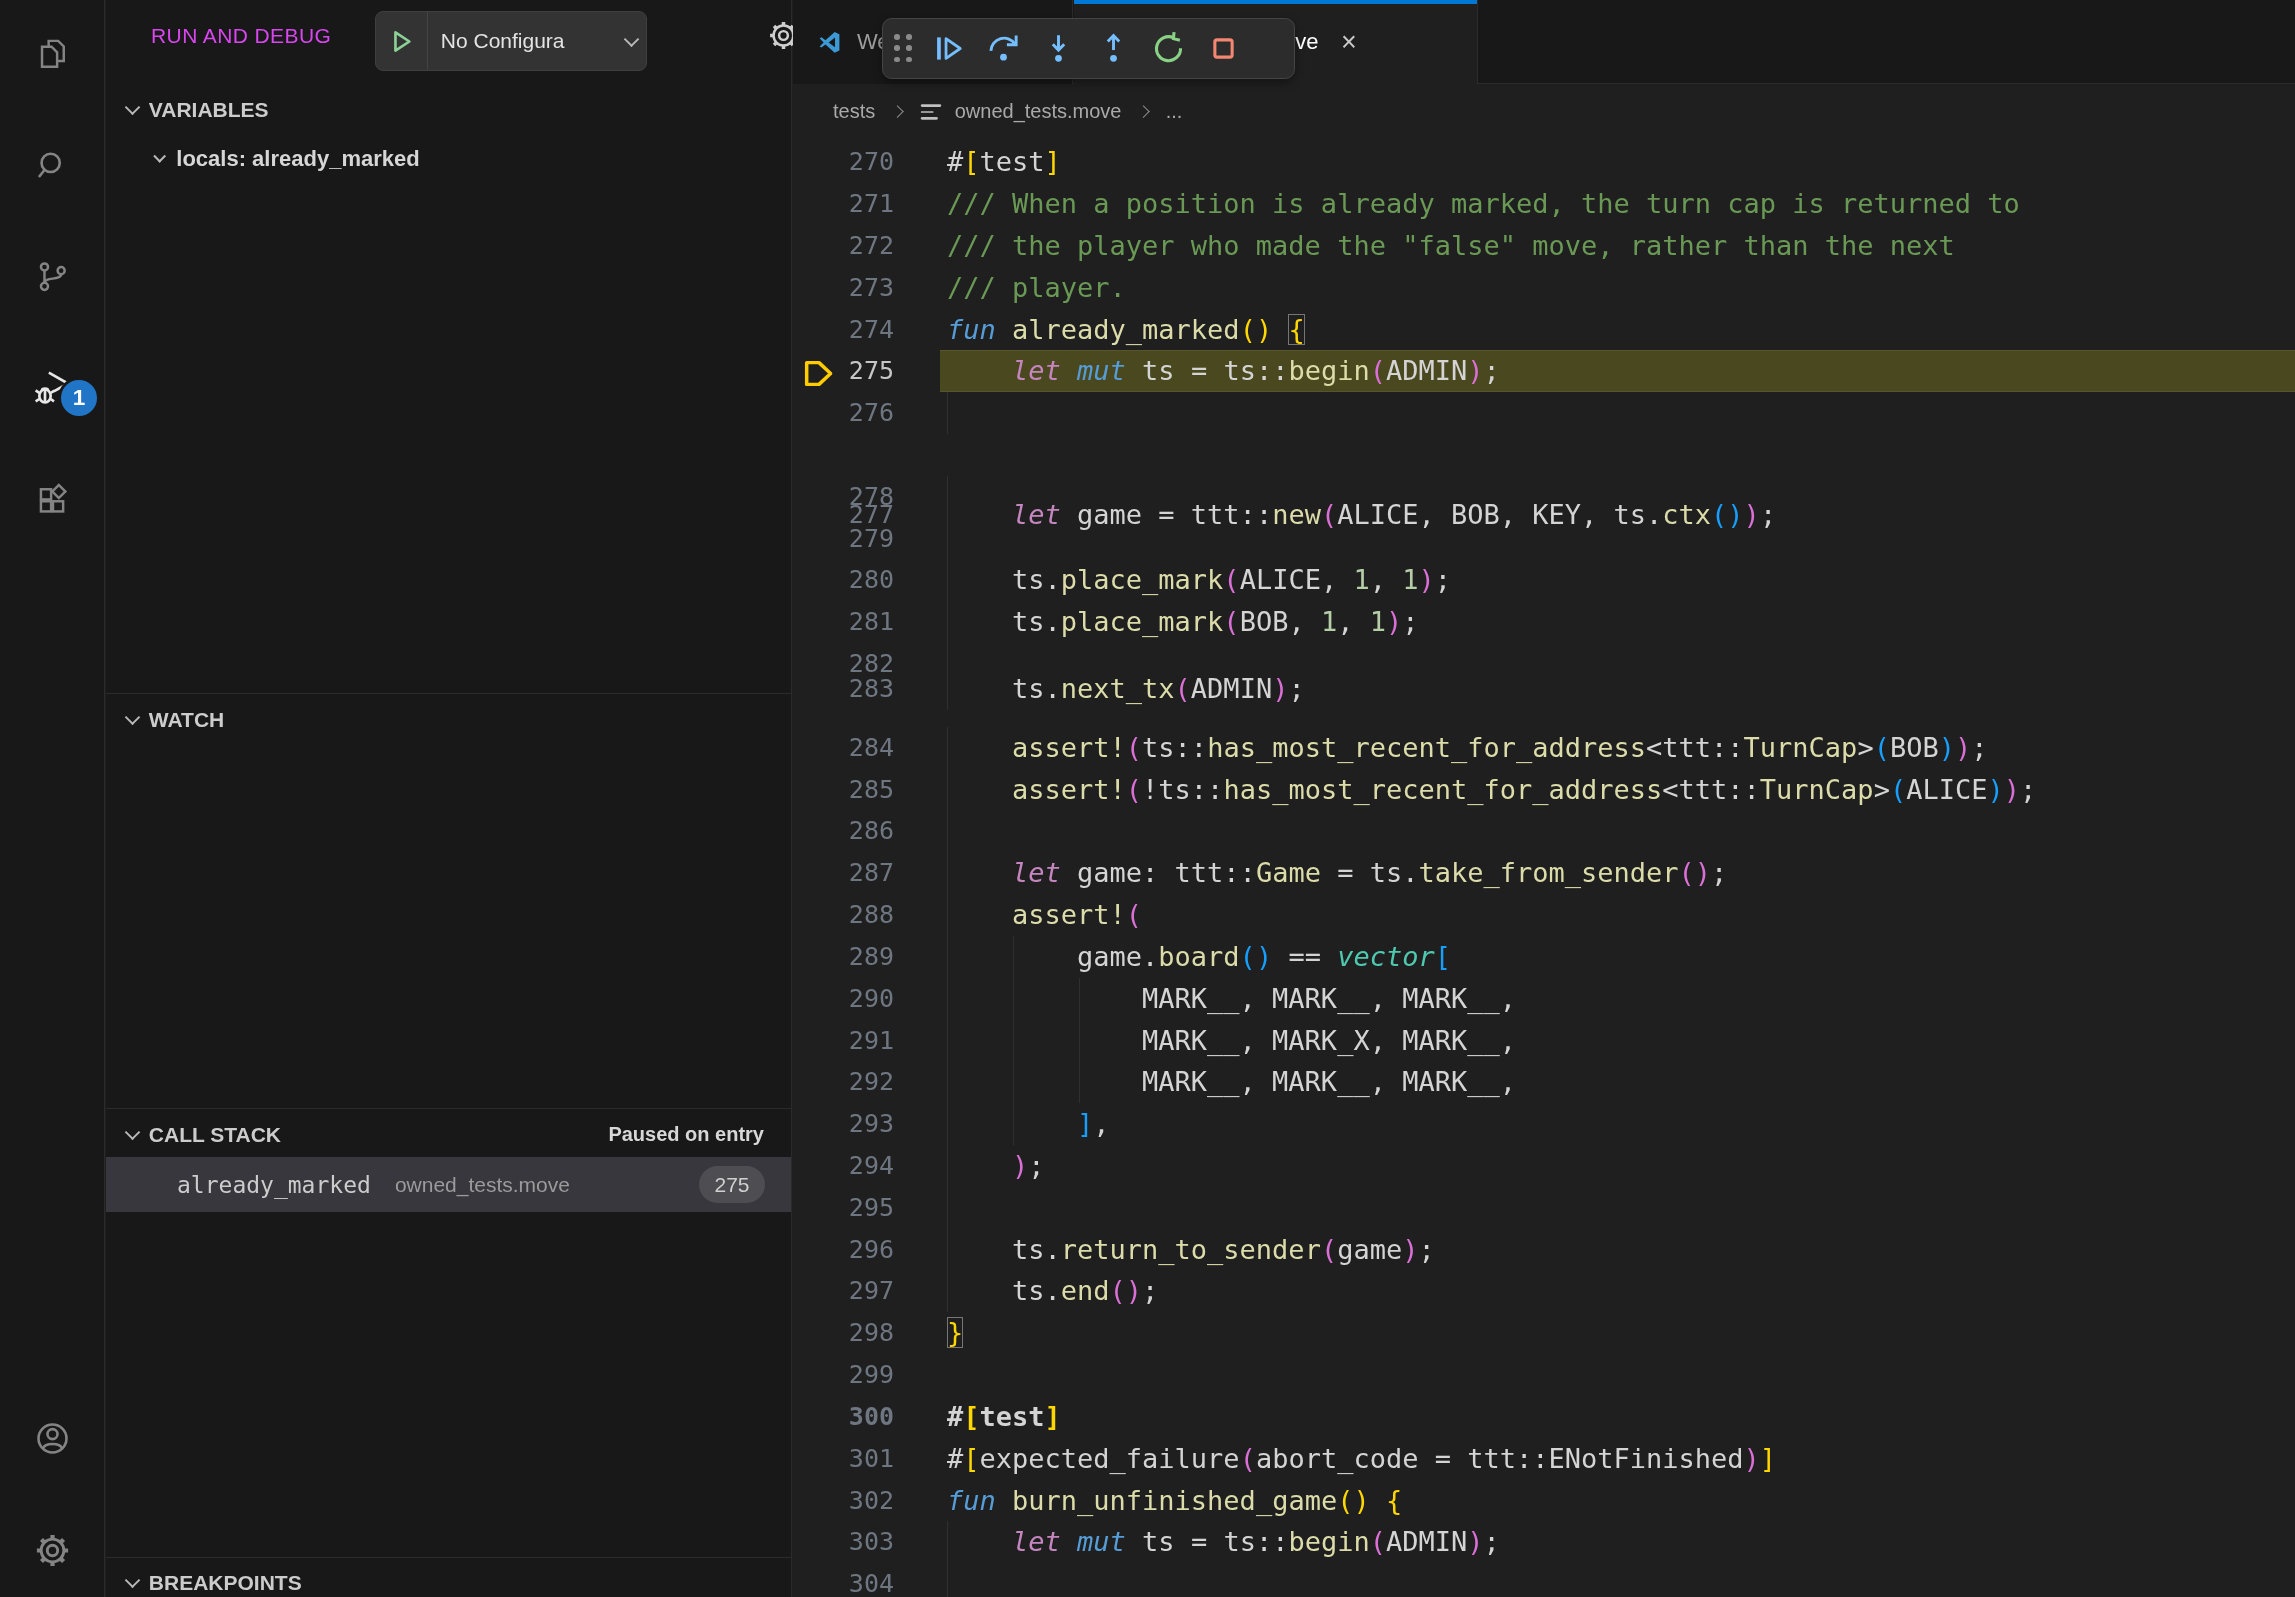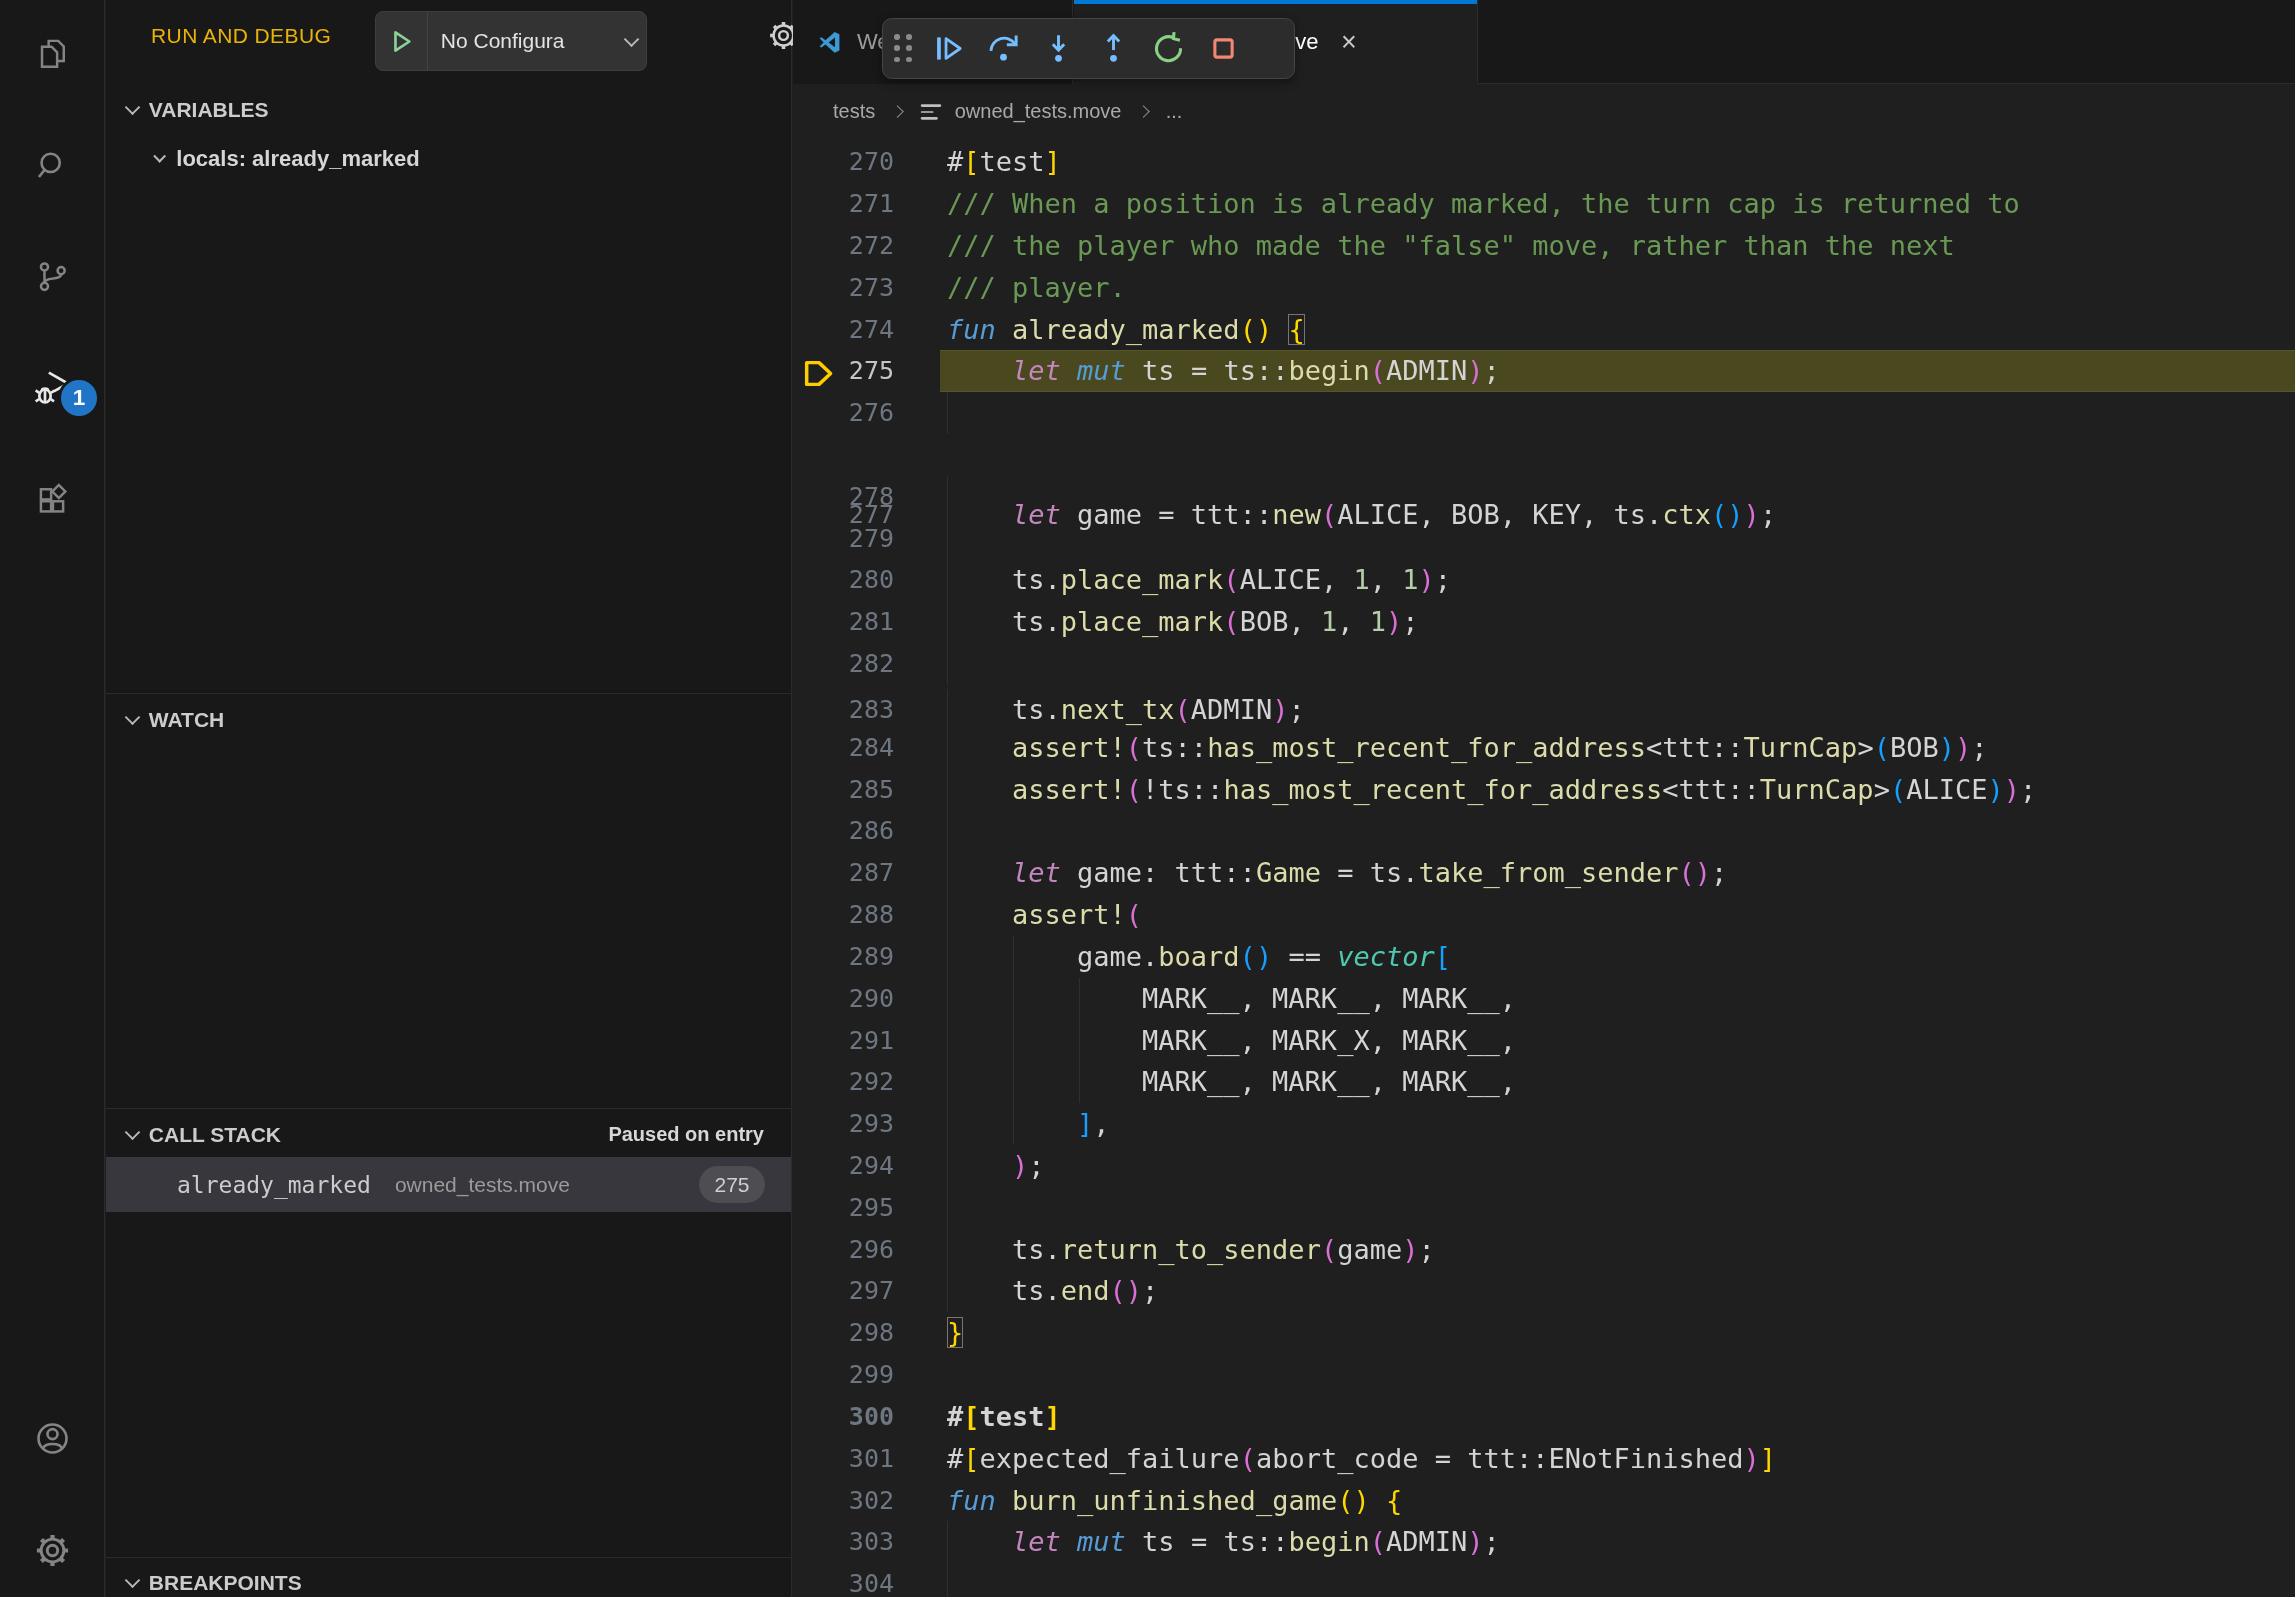--- a/index.html
+++ b/index.html
@@ -16,21 +16,21 @@
   .ab-badge { position:absolute; left:58px; top:29px; width:42px; height:42px; border-radius:50%;
               background:#2075c7; border:3.2px solid #181818; color:#ffffff; font-size:22.5px; font-weight:700;
               display:flex; align-items:center; justify-content:center; }
 
   
   #sidebar { position:absolute; left:106px; top:0; width:686px; height:1597px;
              background:#181818; border-right:0.8px solid #2b2b2b; color:#cccccc; }
   .sb-sep { position:absolute; left:0; right:0; height:0.8px; background:#2b2b2b; }
   .chev { display:inline-block; width:10.5px; height:10.5px; border-right:2px solid #b9b9b9;
           border-bottom:2px solid #b9b9b9; transform:rotate(45deg) translateY(-3.2px); }
-  .sb-title { position:absolute; left:45px; top:24px; font-size:21px; font-weight:500; color:#eab308;
+  .sb-title { position:absolute; left:45px; top:24px; font-size:21px; font-weight:500; color:#d946ef;
               letter-spacing:0.4px; white-space:nowrap; }
   #config-dd { position:absolute; left:269px; top:11.3px; width:272px; height:60px; background:#333334;
                border:0.8px solid #3f3f40; border-radius:8px; display:flex; align-items:center; }
   #config-dd .dd-div { width:0.8px; height:58px; background:#434344; }
   #config-dd .dd-label { flex:1; font-size:21px; color:#e3e3e3; padding-left:13px; white-space:nowrap;
                          overflow:hidden; }
   #config-dd .dd-chev { margin-right:11.3px; }
   .sb-action { position:absolute; top:17.7px; color:#cfcfcf; }
   .sect-head { position:absolute; left:0; right:0; height:45px; display:flex; align-items:center;
                font-size:21px; font-weight:700; color:#cccccc; }
@@ -303,21 +303,21 @@
         <div class="row" style="top: 463px;">
           <div class="guide" style="left: 154px;"></div>
           <div class="ln">281</div>
           <div class="ct"><span class="c-fg">    ts.</span><span class="c-fn">place_mark</span><span class="c-b2">(</span><span class="c-fg">BOB, </span><span class="c-nm">1</span><span class="c-fg">, </span><span class="c-nm">1</span><span class="c-b2">)</span><span class="c-fg">;</span></div>
         </div>
         <div class="row" style="top: 505px;">
           <div class="guide" style="left: 154px;"></div>
           <div class="ln">282</div>
           <div class="ct"></div>
         </div>
-        <div class="row" style="top: 551px;">
+        <div class="row" style="top: 530px;">
           <div class="guide" style="left: 154px;"></div>
           <div class="ln">283</div>
           <div class="ct"><span class="c-fg">    ts.</span><span class="c-fn">next_tx</span><span class="c-b2">(</span><span class="c-fg">ADMIN</span><span class="c-b2">)</span><span class="c-fg">;</span></div>
         </div>
         <div class="row" style="top: 589px;">
           <div class="guide" style="left: 154px;"></div>
           <div class="ln">284</div>
           <div class="ct"><span class="c-fg">    </span><span class="c-fn">assert!</span><span class="c-b2">(</span><span class="c-fg">ts::</span><span class="c-fn">has_most_recent_for_address</span><span class="c-fg">&lt;ttt::</span><span class="c-fn">TurnCap</span><span class="c-fg">&gt;</span><span class="c-b3">(</span><span class="c-fg">BOB</span><span class="c-b3">)</span><span class="c-b2">)</span><span class="c-fg">;</span></div>
         </div>
         <div class="row" style="top: 631px;">

